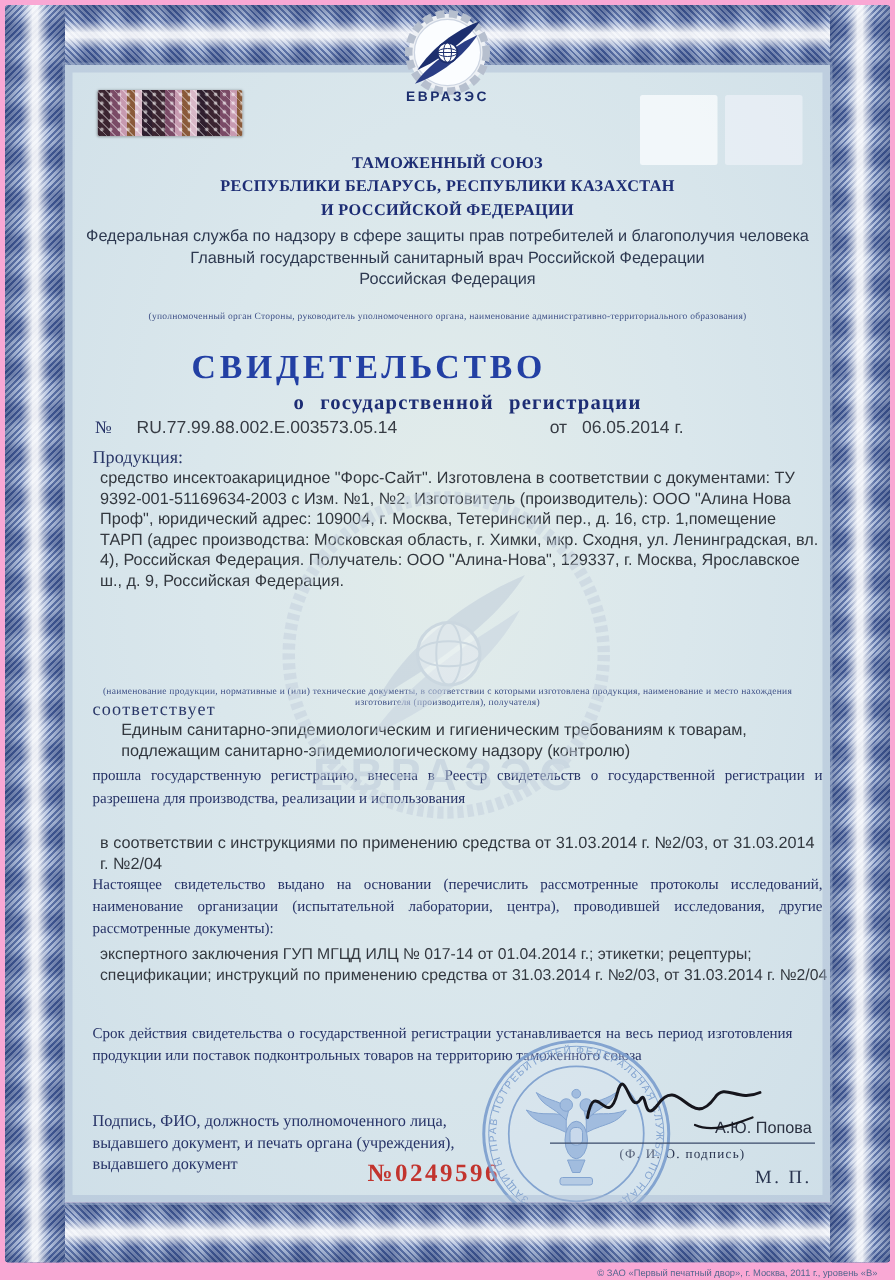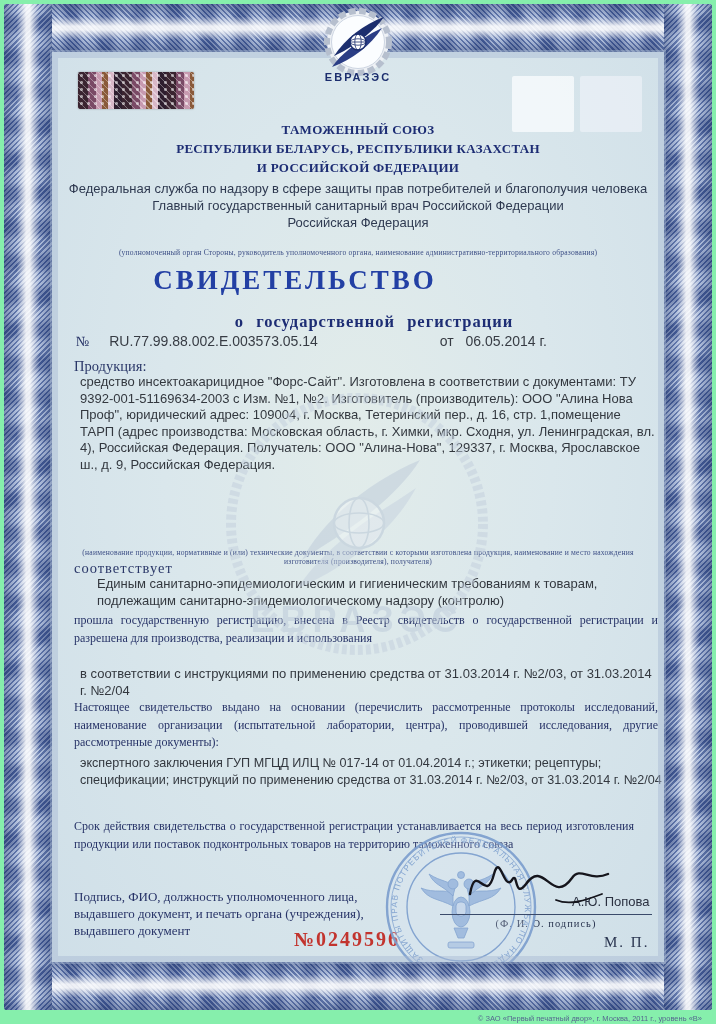--- a/index.html
+++ b/index.html
@@ -1,17 +1,17 @@
 <!DOCTYPE html>
 <html><head>
 <meta charset="utf-8">
 <style>
   html,body{margin:0;padding:0;background:#888;}
   .page{
-    position:relative;width:716px;height:1024px;background:#86efac;
+    position:relative;width:716px;height:1024px;background:#f9a8d4;
     overflow:hidden;font-family:"Liberation Serif",serif;
     box-shadow:0 0 8px rgba(0,0,0,.4);
   }
   
   .band{position:absolute;z-index:3;border-radius:3px;}
   .band-h{
     background-image:
       linear-gradient(to bottom, rgba(23,42,92,.32) 0%, rgba(255,255,255,0) 26%, rgba(255,255,255,.88) 46%, rgba(255,255,255,.88) 54%, rgba(255,255,255,0) 74%, rgba(23,42,92,.32) 100%),
       repeating-linear-gradient(90deg, rgba(27,47,110,.30) 0px 4px, rgba(240,245,255,.10) 12px 22px, rgba(27,47,110,.30) 30px 34px),
       repeating-linear-gradient(45deg, #4f67a0 0 1.6px, #a8b8d8 1.6px 3.6px);
@@ -126,21 +126,21 @@
       <div class="hdr-bold">ТАМОЖЕННЫЙ СОЮЗ</div>
       <div class="hdr-bold">РЕСПУБЛИКИ БЕЛАРУСЬ, РЕСПУБЛИКИ КАЗАХСТАН</div>
       <div class="hdr-bold">И РОССИЙСКОЙ ФЕДЕРАЦИИ</div>
       <div class="agency" style="margin-top:3px;">Федеральная служба по надзору в сфере защиты прав потребителей и благополучия человека</div>
       <div class="agency">Главный государственный санитарный врач Российской Федерации</div>
       <div class="agency">Российская Федерация</div>
     </div>
 
     <div class="abs tiny-note" style="left:20px;top:196px;width:572px;">(уполномоченный орган Стороны, руководитель уполномоченного органа, наименование административно-территориального образования)</div>
 
-    <div class="abs cert-title" style="left:0;top:213px;width:486px;">СВИДЕТЕЛЬСТВО</div>
+    <div class="abs cert-title" style="left:0;top:226px;width:486px;">СВИДЕТЕЛЬСТВО</div>
     <div class="abs cert-sub" style="left:0;top:260px;width:612px;padding-left:16px;">о государственной регистрации</div>
 
     <div class="abs num-row" style="left:24px;top:281px;width:570px;">
       <span style="font-family:'Liberation Serif',serif;color:#273367;">№</span>
       <span style="margin-left:16px;">RU.77.99.88.002.Е.003573.05.14</span>
       <span style="margin-left:118px;">от</span>
       <span style="margin-left:8px;">06.05.2014 г.</span>
     </div>
 
     <div class="abs serif-label" style="left:22px;top:306px;">Продукция:</div>

